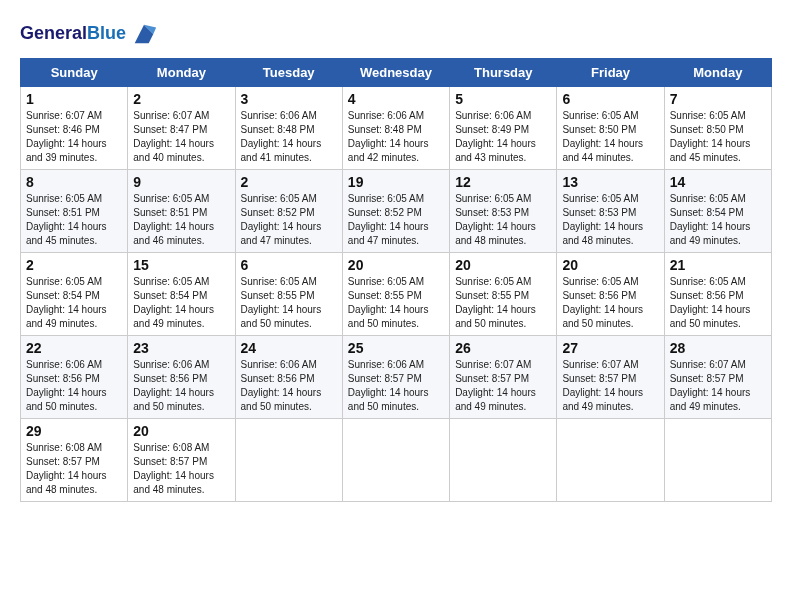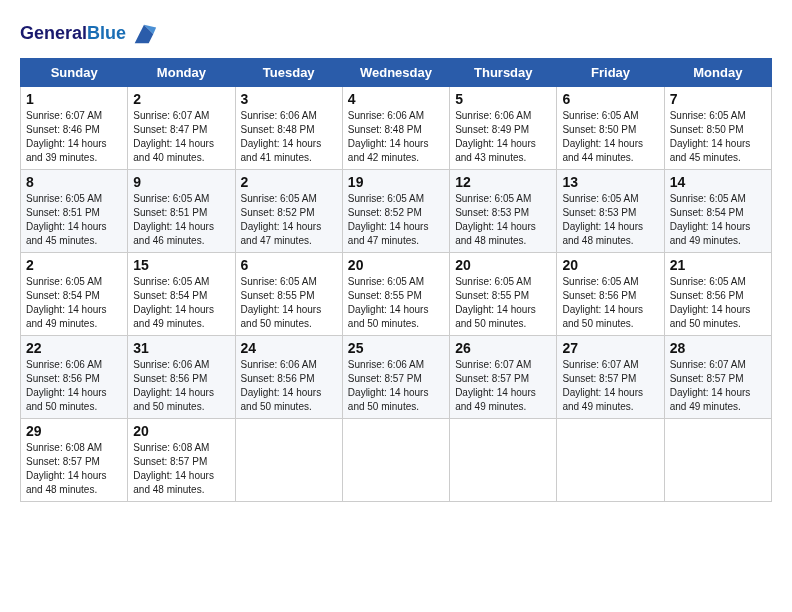--- a/index.html
+++ b/index.html
@@ -277,21 +277,21 @@
       </tr>
       <tr>
         <td>
           <span class="day-num">22</span>
           <div class="day-info" style="white-space: pre-line;">Sunrise: 6:06 AM
 Sunset: 8:56 PM
 Daylight: 14 hours
 and 50 minutes.</div>
         </td>
         <td>
-          <span class="day-num">31</span>
+          <span class="day-num">23</span>
           <div class="day-info" style="white-space: pre-line;">Sunrise: 6:06 AM
 Sunset: 8:56 PM
 Daylight: 14 hours
 and 50 minutes.</div>
         </td>
         <td>
           <span class="day-num">24</span>
           <div class="day-info" style="white-space: pre-line;">Sunrise: 6:06 AM
 Sunset: 8:56 PM
 Daylight: 14 hours

